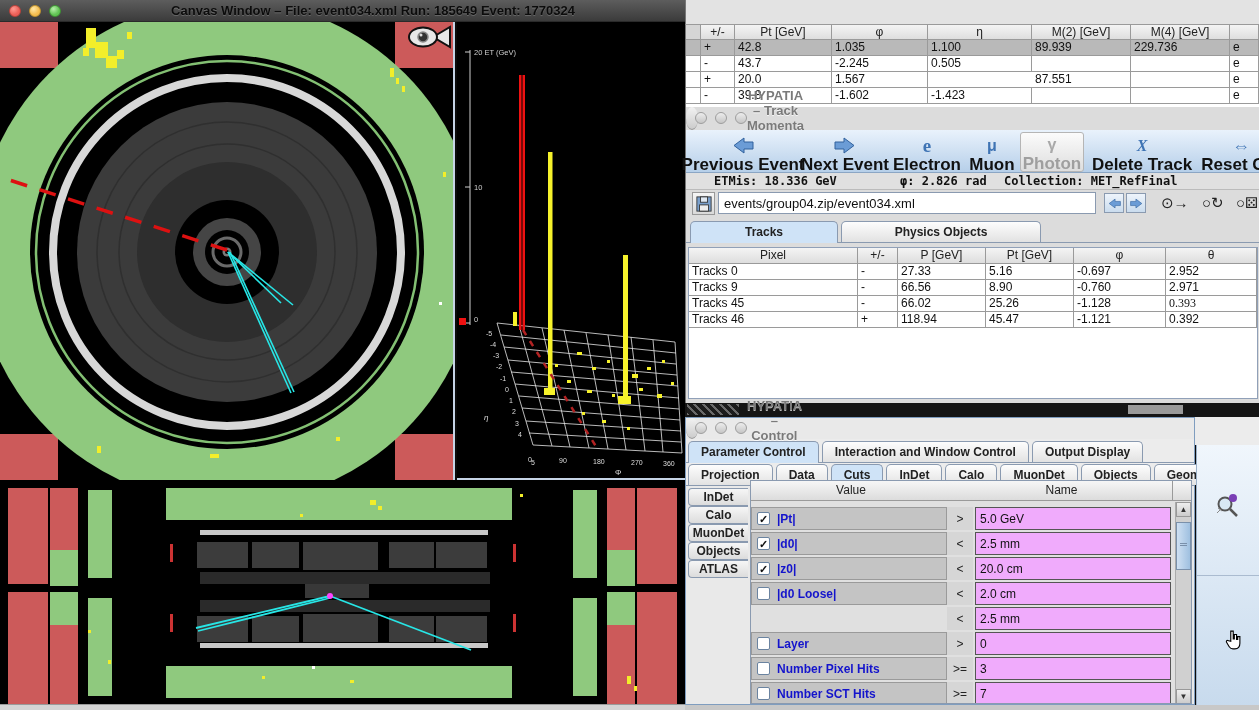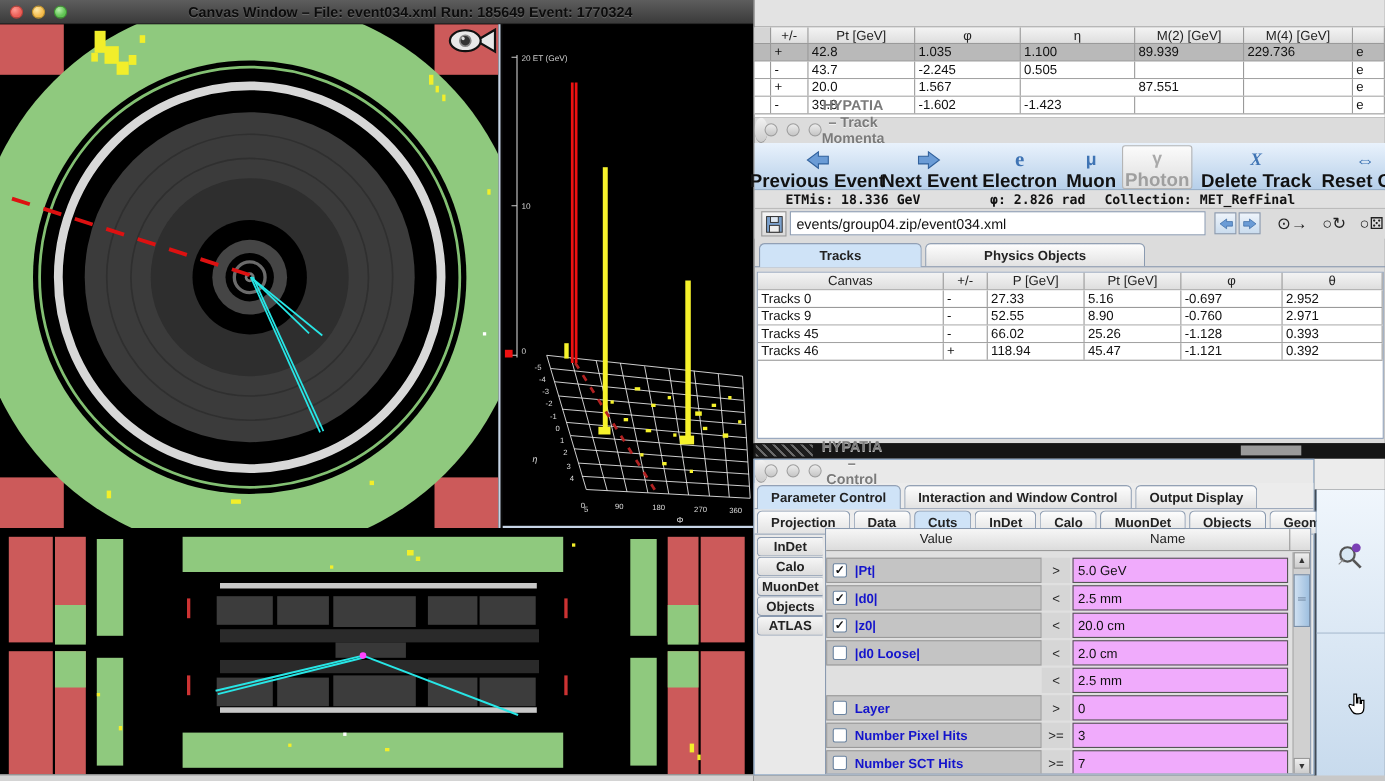--- a/index.html
+++ b/index.html
@@ -429,50 +429,50 @@
       <span class="abs" style="left:550px;top:4px;font-size:15px;color:#222;">○⚄</span>
     </div>
 
     <div class="tabs abs" style="left:0;top:110px;width:574px;height:26px;padding-left:4px;">
       <span class="tab active" style="width:148px;text-align:center;">Tracks</span>
       <span class="tab" style="width:200px;text-align:center;">Physics Objects</span>
     </div>
 
     <div class="abs dt" style="left:2px;top:140px;width:570px;height:152px;background:#fff;border:1px solid #90a0b8;">
       <div class="row hdr" style="height:16px;">
-        <div class="c" style="width:169px;">Canvas</div>
+        <div class="c" style="width:169px;">Pixel</div>
         <div class="c" style="width:40px;">+/-</div>
         <div class="c" style="width:88px;">P [GeV]</div>
         <div class="c" style="width:88px;">Pt [GeV]</div>
         <div class="c" style="width:92px;">φ</div>
         <div class="c" style="flex:1;">θ</div>
       </div>
       <div class="row" style="height:16px;">
         <div class="c" style="width:169px;">Tracks 0</div>
         <div class="c" style="width:40px;">-</div>
         <div class="c" style="width:88px;">27.33</div>
         <div class="c" style="width:88px;">5.16</div>
         <div class="c" style="width:92px;">-0.697</div>
         <div class="c" style="flex:1;">2.952</div>
       </div>
       <div class="row" style="height:16px;">
         <div class="c" style="width:169px;">Tracks 9</div>
         <div class="c" style="width:40px;">-</div>
-        <div class="c" style="width:88px;">52.55</div>
+        <div class="c" style="width:88px;">66.56</div>
         <div class="c" style="width:88px;">8.90</div>
         <div class="c" style="width:92px;">-0.760</div>
         <div class="c" style="flex:1;">2.971</div>
       </div>
       <div class="row" style="height:16px;">
         <div class="c" style="width:169px;">Tracks 45</div>
         <div class="c" style="width:40px;">-</div>
         <div class="c" style="width:88px;">66.02</div>
         <div class="c" style="width:88px;">25.26</div>
         <div class="c" style="width:92px;">-1.128</div>
-        <div class="c" style="flex:1;">0.393</div>
+        <div class="c" style="flex:1;font-family:Liberation Serif, serif;">0.393</div>
       </div>
       <div class="row" style="height:16px;">
         <div class="c" style="width:169px;">Tracks 46</div>
         <div class="c" style="width:40px;">+</div>
         <div class="c" style="width:88px;">118.94</div>
         <div class="c" style="width:88px;">45.47</div>
         <div class="c" style="width:92px;">-1.121</div>
         <div class="c" style="flex:1;">0.392</div>
       </div>
     </div>

